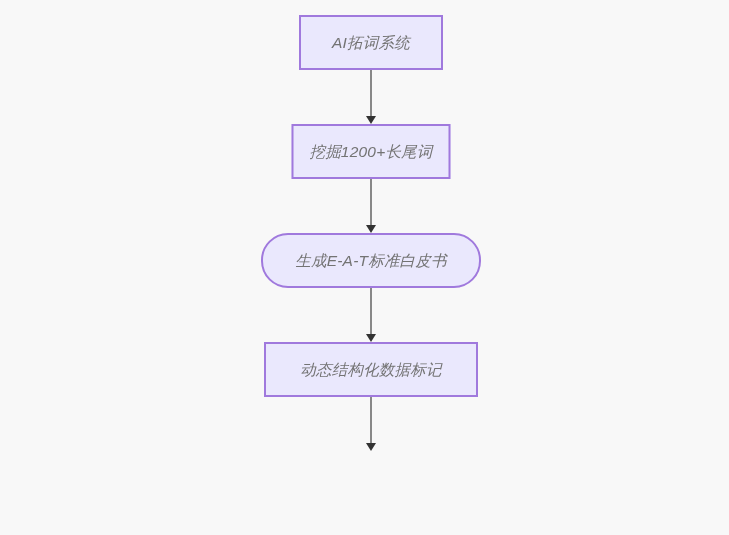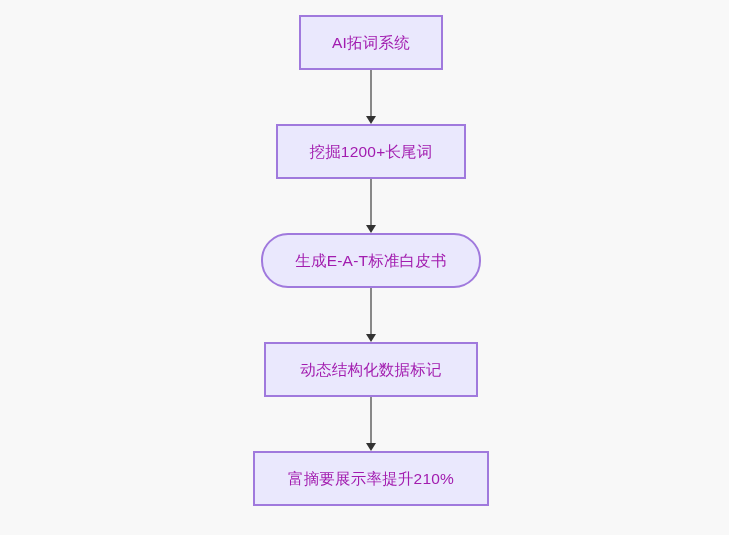--- a/index.html
+++ b/index.html
@@ -24,25 +24,26 @@
     height: 55px;
     background: #eae8fd;
     border: 2px solid #a079dd;
     border-radius: 0;
     display: flex;
     align-items: center;
     justify-content: center;
     transform: translateX(-50%);
   }
   .node-label {
-    color: #a21caf;
+    color: #737373;
     font-size: 15.5px;
     line-height: 1;
     letter-spacing: 0.2px;
     white-space: nowrap;
+    font-style: italic;
   }
   .edge {
     position: absolute;
     transform: translateX(-50%);
     width: 14px;
   }
   .edge-line {
     position: absolute;
     left: 50%;
     top: 0;
@@ -78,25 +79,22 @@
       <div class="edge-line" style="height: 46px;"></div>
       <div class="edge-head"></div>
     </div>
     <div class="edge" style="left: 371px; top: 397px; height: 54px;">
       <div class="edge-line" style="height: 46px;"></div>
       <div class="edge-head"></div>
     </div>
     <div class="node" style="left: 371px; top: 15px; width: 144px; height: 55px;">
       <span class="node-label">AI拓词系统</span>
     </div>
-    <div class="node" style="left: 371px; top: 124px; width: 190px; height: 55px;">
+    <div class="node" style="left: 371px; top: 124px; width: 159px; height: 55px;">
       <span class="node-label">挖掘1200+长尾词</span>
     </div>
     <div class="node" style="left: 371px; top: 233px; width: 220px; height: 55px; border-radius: 27px;">
       <span class="node-label">生成E-A-T标准白皮书</span>
     </div>
     <div class="node" style="left: 371px; top: 342px; width: 214px; height: 55px; justify-content: center;">
       <span class="node-label">动态结构化数据标记</span>
     </div>
-    <div class="node" style="left: 371px; top: 451px; width: 236px; height: 55px;">
-      <span class="node-label">富摘要展示率提升210%</span>
-    </div>
   </div>
 
 </body></html>

